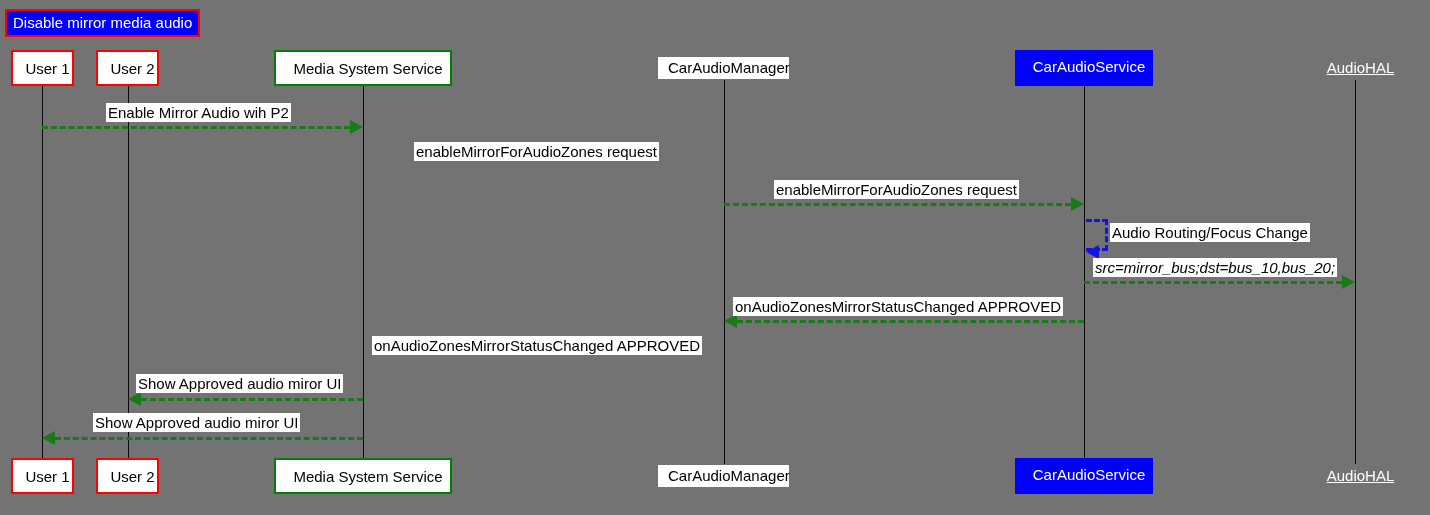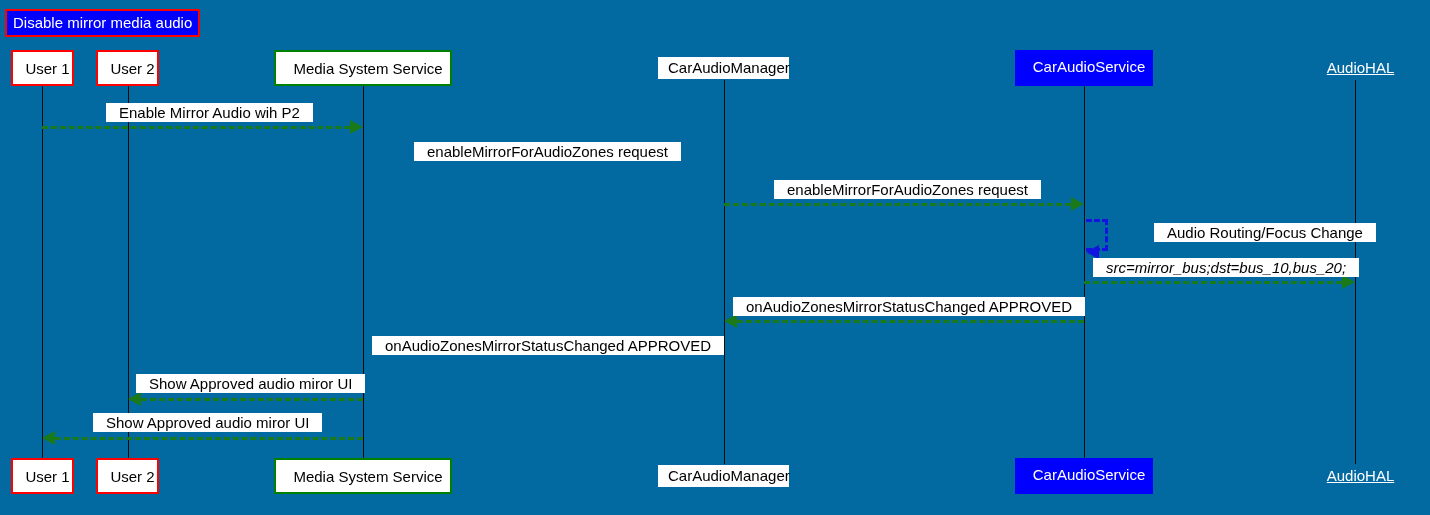--- a/index.html
+++ b/index.html
@@ -4,21 +4,21 @@
 <style>
   html, body {
     margin: 0;
     padding: 0;
     background: #000000;
   }
   #diagram {
     position: relative;
     width: 1430px;
     height: 515px;
-    background: #0369a1;
+    background: #737373;
     font-family: "Liberation Sans", sans-serif;
     overflow: hidden;
   }
 
   
   .title-box {
     position: absolute;
     left: 5px;
     top: 9px;
     height: 28px;
@@ -114,21 +114,21 @@
     border-bottom: 7px solid transparent;
     border-right: 13px solid #1414e0;
   }
   .msg-label {
     position: absolute;
     background: #ffffff;
     color: #000000;
     font-size: 15px;
     line-height: 19px;
     white-space: nowrap;
-    padding: 0 13px;
+    padding: 0 2px;
   }
 
   
   .selfloop {
     position: absolute;
     box-sizing: border-box;
     border-top: 3px dashed #1414e0;
     border-right: 3px dashed #1414e0;
     border-bottom: 3px dashed #1414e0;
   }
@@ -173,21 +173,21 @@
   <div class="msg-label" style="left:414px; top:142px;">enableMirrorForAudioZones request</div>
 
   <div class="msg" style="left:724px; top:203px;">
     <div class="msg-line" style="width:347px;"></div>
     <div class="arrowhead right" style="left:347px;"></div>
   </div>
   <div class="msg-label" style="left:774px; top:180px;">enableMirrorForAudioZones request</div>
 
   <div class="selfloop" style="left:1086px; top:219px; width:22px; height:32px;"></div>
   <div class="arrowhead left-blue" style="position:absolute; left:1086px; top:245px;"></div>
-  <div class="msg-label" style="left:1154px; top:223px;">Audio Routing/Focus Change</div>
+  <div class="msg-label" style="left:1110px; top:223px;">Audio Routing/Focus Change</div>
 
   <div class="msg" style="left:1084px; top:281px;">
     <div class="msg-line" style="width:258px;"></div>
     <div class="arrowhead right" style="left:258px;"></div>
   </div>
   <div class="msg-label" style="left:1093px; top:258px;font-style:italic;">src=mirror_bus;dst=bus_10,bus_20;</div>
 
   <div class="msg" style="left:724px; top:320px;">
     <div class="msg-line" style="left:13px; width:347px;"></div>
     <div class="arrowhead left" style="left:0px;"></div>

